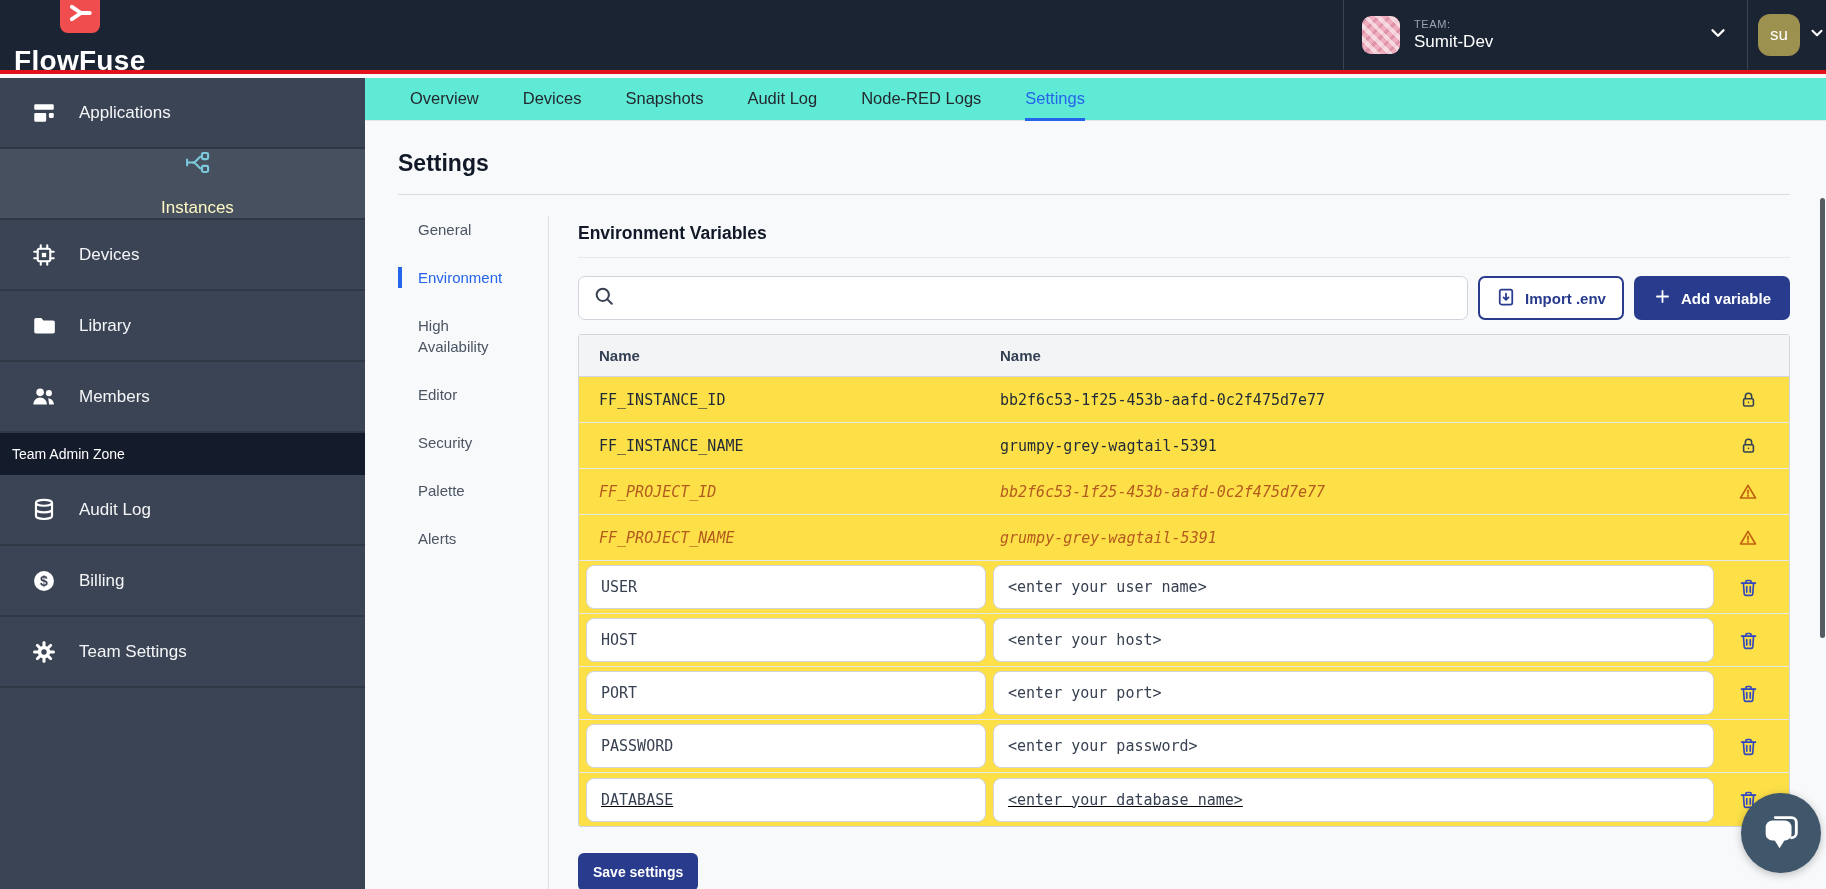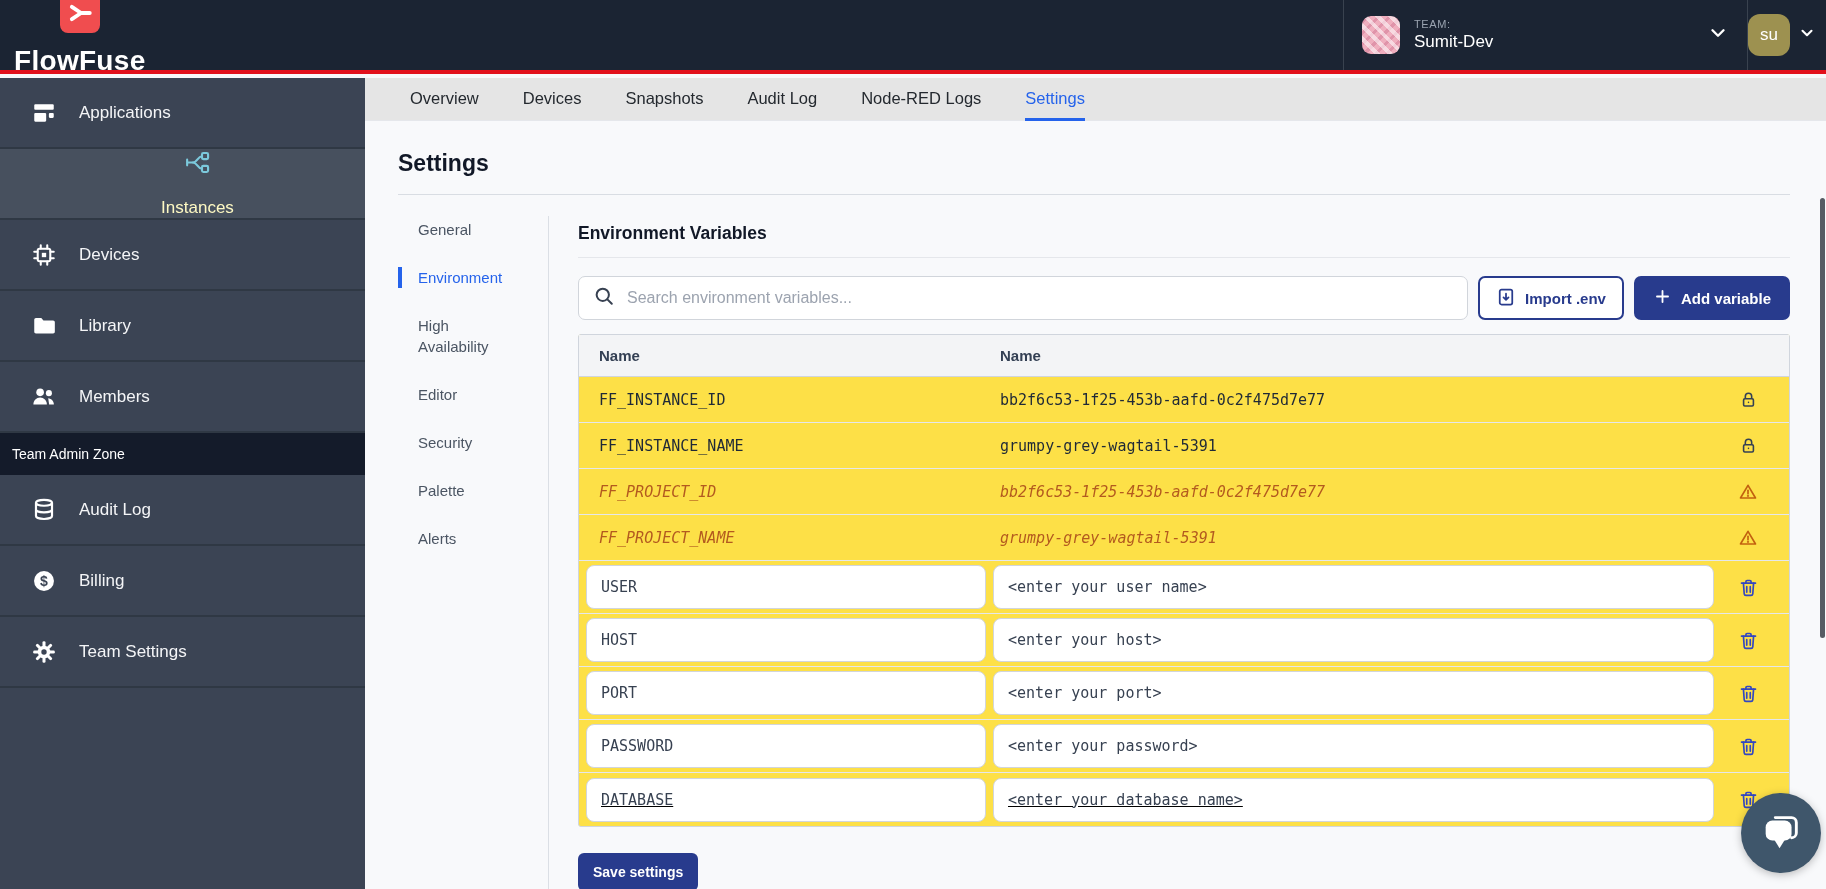--- a/index.html
+++ b/index.html
@@ -20,37 +20,37 @@
                  border-left:1px solid #39424F; cursor:pointer; }
   .team-avatar { width:38px; height:38px; border-radius:9px; flex:0 0 auto;
       background:
         repeating-linear-gradient(45deg, rgba(255,255,255,.55) 0 4px, rgba(255,255,255,0) 4px 9px),
         repeating-linear-gradient(-45deg, rgba(221,143,166,.85) 0 3px, rgba(221,143,166,0) 3px 8px),
         #EFAEBE; }
   .team-labels { display:flex; flex-direction:column; line-height:1.25; }
   .team-label { color:#9AA3B0; font-size:11px; letter-spacing:.6px; }
   .team-name { color:#FFFFFF; font-size:17px; }
   .team-chevron { margin-left:auto; }
-  .user-select { width:79px; display:flex; align-items:center; justify-content:flex-start; gap:8px;
+  .user-select { width:79px; display:flex; align-items:center; justify-content:flex-end; gap:8px;
                  border-left:1px solid #39424F; cursor:pointer; }
   .user-avatar { width:42px; height:42px; border-radius:12px; background:#9D9150; color:#FFFFFF;
                  font-size:17px; display:flex; align-items:center; justify-content:center; }
 
   
   .sidebar { position:absolute; top:78px; left:0; bottom:0; width:365px; background:#3B4454; z-index:20; }
   .side-item { height:71px; display:flex; align-items:center; gap:22px; padding-left:30px;
                border-bottom:2px solid #2F3844; color:#F4F5F7; font-size:17px; cursor:pointer; }
   .side-item .icn { width:27px; height:27px; display:flex; align-items:center; justify-content:center; }
   .side-item.active { background:#47505E; color:#fef9c3;flex-direction:column; }
   .admin-band { height:42px; background:#141B2A; color:#FFFFFF; font-size:14px;
                 display:flex; align-items:center; padding-left:12px; }
 
   
   .main { position:absolute; top:78px; left:365px; right:0; bottom:0; }
-  .tabbar { height:43px; background:#e5e5e5; border-bottom:1px solid #E5E7EB;
+  .tabbar { height:43px; background:#5eead4; border-bottom:1px solid #E5E7EB;
             display:flex; align-items:stretch; gap:44px; padding-left:45px; }
   .tab { display:flex; align-items:center; font-size:16.5px; color:#24292F;
          border-bottom:3px solid transparent; margin-bottom:-1px; cursor:pointer; }
   .tab.active { color:#2563EB; border-bottom-color:#2563EB; }
 
   .content { padding:0 36px 0 33px; }
   .page-title { margin-top:29px; font-size:23px; font-weight:700; color:#111827; }
   .title-divider { margin-top:17px; border-bottom:1px solid #D9DDE3; }
 
   .settings-grid { display:flex; margin-top:21px; align-items:stretch; }
@@ -273,21 +273,20 @@
           <div class="section-divider"></div>
 
           <div class="controls">
             <div class="searchbox">
               <span>
                 <svg width="23" height="23" viewBox="0 0 24 24" fill="none" stroke="#374151" stroke-width="2.1" stroke-linecap="round">
                     <circle cx="10.2" cy="10.2" r="6.4"></circle>
                     <path d="M15 15l4.6 4.6"></path>
                   </svg>
               </span>
-              <input type="text" placeholder="Search environment variables..." style="">
             </div>
             <button class="btn-outline">
               <span>
                 <svg width="20" height="20" viewBox="0 0 24 24" fill="none" stroke="#283B8D" stroke-width="2.1" stroke-linecap="round" stroke-linejoin="round">
                     <rect x="4.5" y="3" width="15" height="18" rx="2.2"></rect>
                     <path d="M12 8v7M9 12.4L12 15.4l3-3"></path>
                   </svg>
               </span>
               <span>Import .env</span>
             </button>

